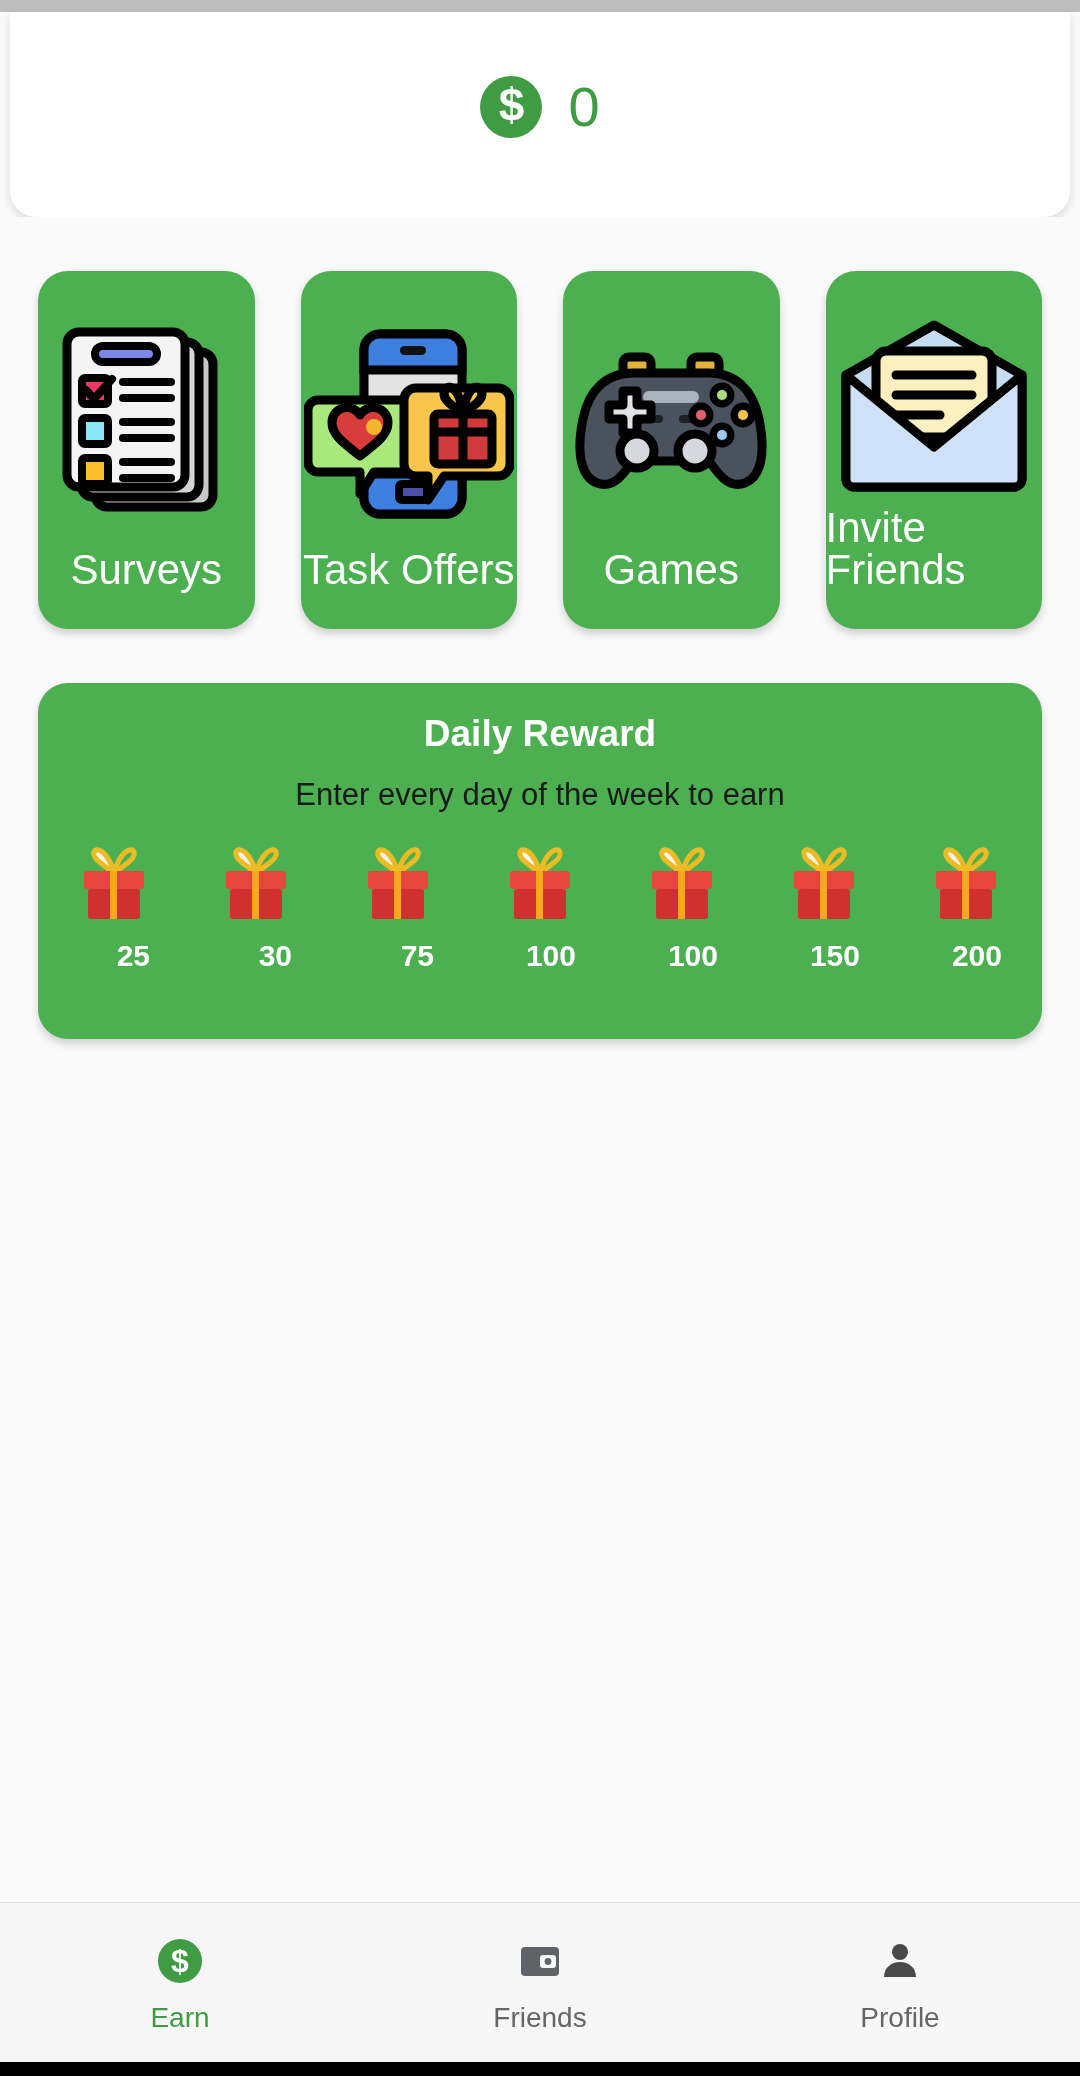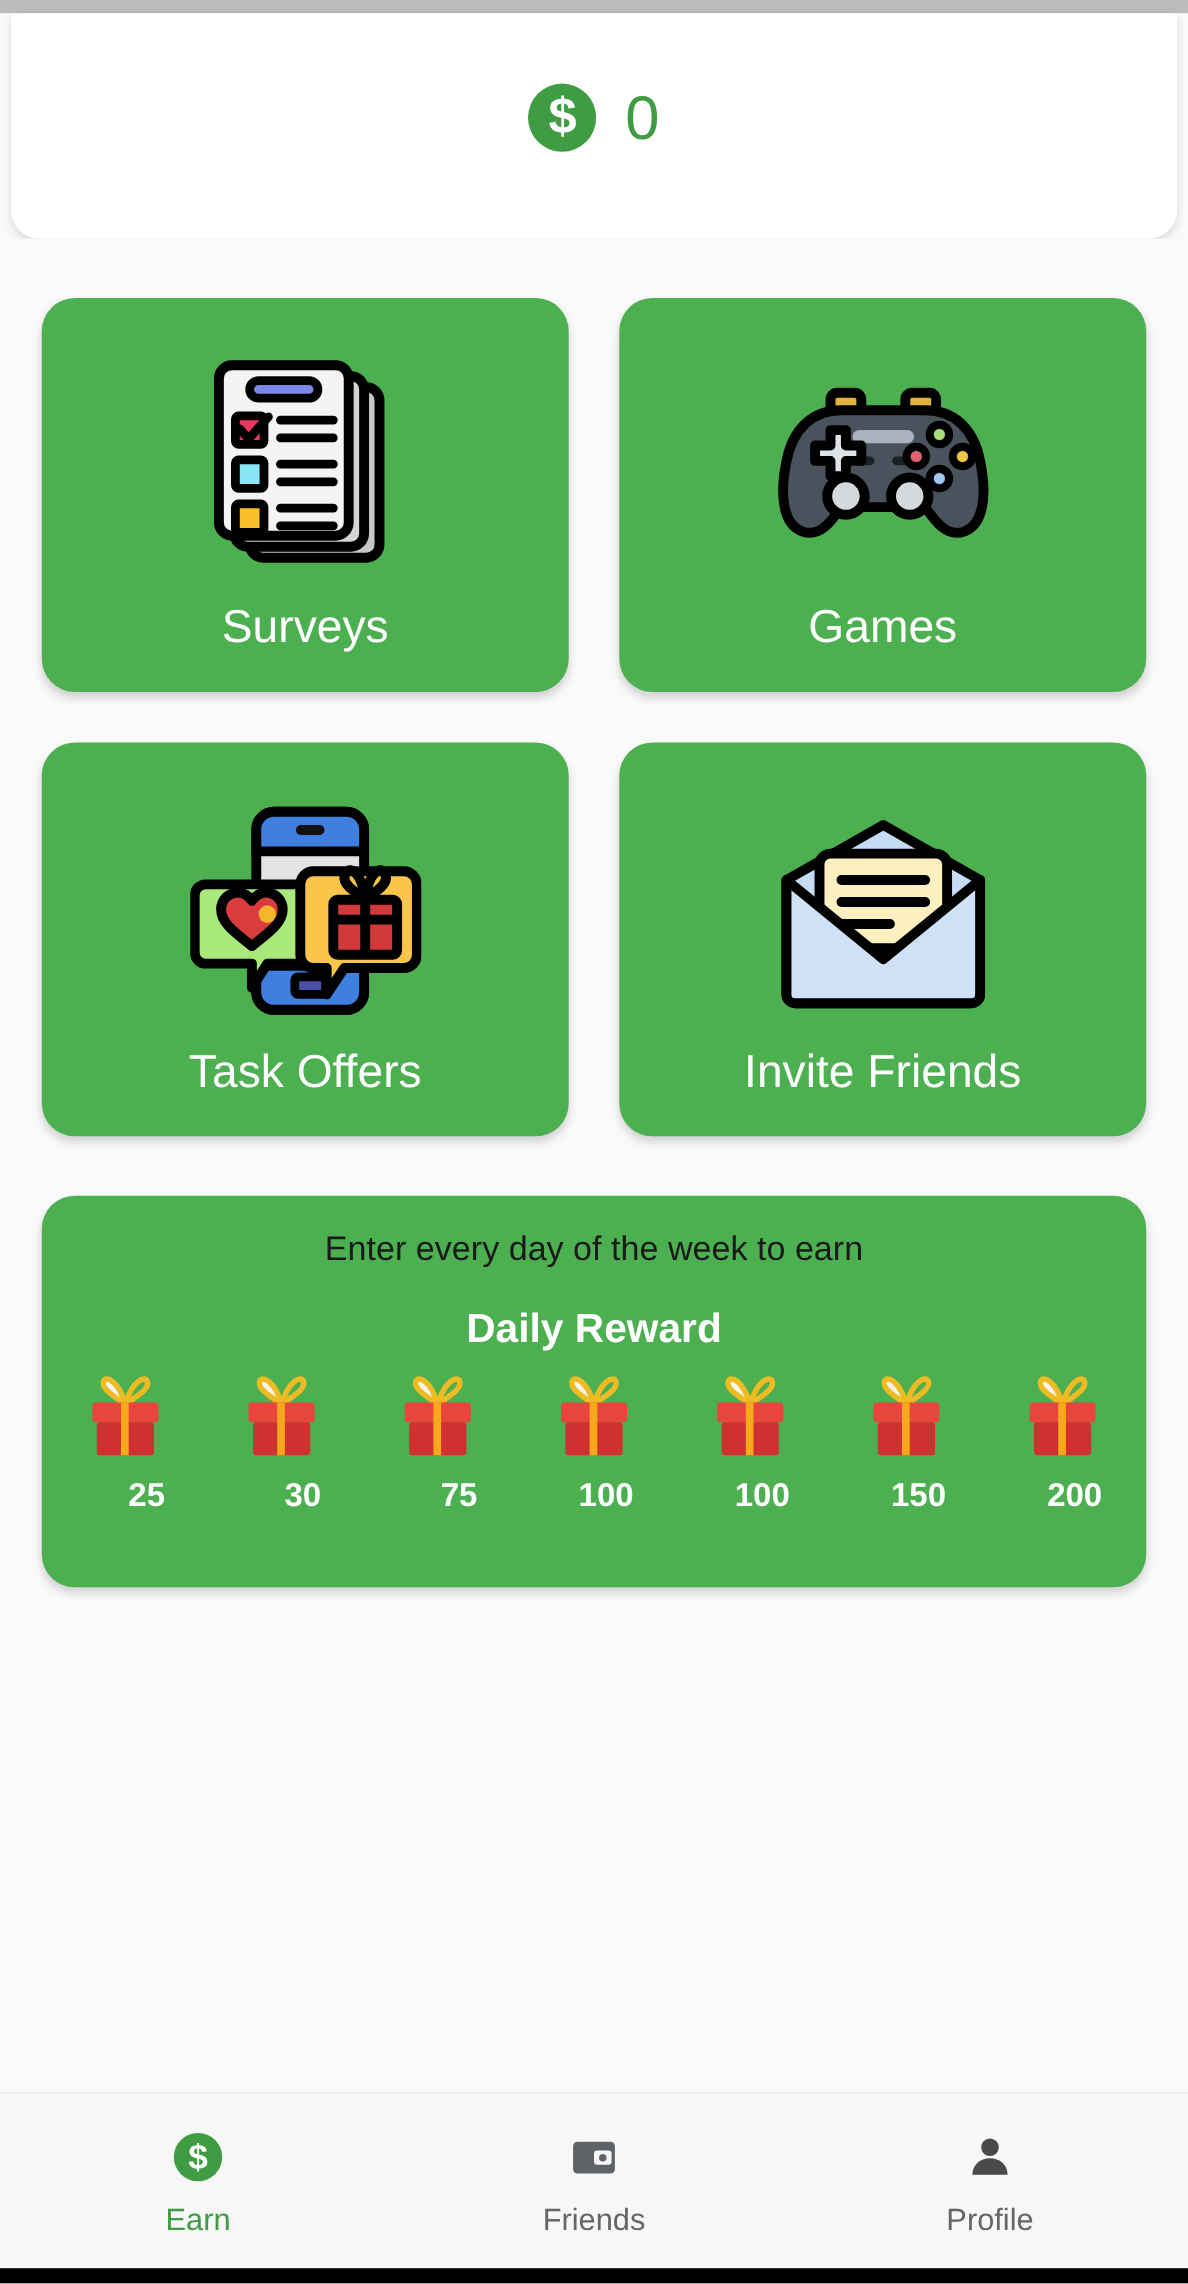--- a/index.html
+++ b/index.html
@@ -46,21 +46,21 @@
   #main {
     position:absolute;
     top:217px; left:0; right:0; bottom:174px;
     background:#fafafa;
     padding:0 38px;
   }
 
   
   #tile-grid {
     display:grid;
-    grid-template-columns:1fr 1fr;
+    grid-template-columns:1fr 1fr 1fr 1fr;
     gap:46px 46px;
     padding-top:54px;
   }
   .tile {
     background:#4caf50;
     border-radius:30px;
     height:358px;
     box-shadow:0 5px 9px rgba(0,0,0,0.17);
     display:flex;
     flex-direction:column;
@@ -197,20 +197,44 @@
             <line x1="72" y1="140" x2="120" y2="140"></line>
             <line x1="72" y1="156" x2="120" y2="156"></line>
           </g>
         </svg>
       </div>
       <div class="tile-label">Surveys</div>
     </div>
 
     <div class="tile">
       <div class="tile-art">
+        <svg width="210" height="210" viewBox="0 0 210 210">
+          <rect x="60" y="12" width="98" height="180" rx="16" fill="#e3e3e3" stroke="#000" stroke-width="9"></rect>
+          <path d="M60 28 a16 16 0 0 1 16 -16 h66 a16 16 0 0 1 16 16 v20 h-98 z" fill="#3f7fe0" stroke="#000" stroke-width="9"></path>
+          <rect x="96" y="24" width="26" height="9" rx="4.5" fill="#111"></rect>
+          <path d="M60 152 h98 v24 a16 16 0 0 1 -16 16 h-66 a16 16 0 0 1 -16 -16 z" fill="#3f7fe0" stroke="#000" stroke-width="9"></path>
+          <rect x="95" y="162" width="28" height="16" rx="3" fill="#4a4fa8" stroke="#000" stroke-width="8"></rect>
+
+          <path d="M14 78 h84 a10 10 0 0 1 10 10 v52 a10 10 0 0 1 -10 10 h-28 l-14 22 v-22 h-42 a10 10 0 0 1 -10 -10 v-52 a10 10 0 0 1 10 -10 z" fill="#a9e87a" stroke="#000" stroke-width="9" stroke-linejoin="round"></path>
+          <path d="M56 134 c-18 -14 -28 -22 -28 -33 a15 15 0 0 1 28 -8 a15 15 0 0 1 28 8 c0 11 -10 19 -28 33 z" fill="#d83c3c" stroke="#000" stroke-width="9" stroke-linejoin="round"></path>
+          <circle cx="70" cy="105" r="8" fill="#f6b62b"></circle>
+
+          <path d="M112 66 h82 a12 12 0 0 1 12 12 v64 a12 12 0 0 1 -12 12 h-54 l-16 24 v-24 h-12 a12 12 0 0 1 -12 -12 v-64 a12 12 0 0 1 12 -12 z" fill="#f9c64b" stroke="#000" stroke-width="9" stroke-linejoin="round"></path>
+          <rect x="130" y="92" width="58" height="50" rx="4" fill="#d13a3a" stroke="#000" stroke-width="9"></rect>
+          <line x1="159" y1="92" x2="159" y2="142" stroke="#000" stroke-width="9"></line>
+          <line x1="130" y1="110" x2="188" y2="110" stroke="#000" stroke-width="9"></line>
+          <path d="M159 90 c-12 -6 -22 -14 -18 -22 c4 -7 14 -2 18 22 z" fill="none" stroke="#000" stroke-width="9" stroke-linejoin="round"></path>
+          <path d="M159 90 c12 -6 22 -14 18 -22 c-4 -7 -14 -2 -18 22 z" fill="none" stroke="#000" stroke-width="9" stroke-linejoin="round"></path>
+        </svg>
+      </div>
+      <div class="tile-label">Task Offers</div>
+    </div>
+
+    <div class="tile">
+      <div class="tile-art">
         <svg width="200" height="160" viewBox="0 0 200 160">
           <rect x="52" y="10" width="28" height="18" rx="6" fill="#e3b23c" stroke="#000" stroke-width="9"></rect>
           <rect x="120" y="10" width="28" height="18" rx="6" fill="#e3b23c" stroke="#000" stroke-width="9"></rect>
           <path d="M62 26 h76 c26 0 44 16 50 46 c7 34 2 58 -14 64 c-16 6 -26 -8 -36 -22 h-76 c-10 14 -20 28 -36 22 c-16 -6 -21 -30 -14 -64 c6 -30 24 -46 50 -46 z" fill="#4a525e" stroke="#000" stroke-width="9" stroke-linejoin="round"></path>
           <rect x="72" y="44" width="56" height="12" rx="6" fill="#a9b2bd"></rect>
           <rect x="74" y="68" width="18" height="8" rx="4" fill="#1d2126"></rect>
           <rect x="108" y="68" width="18" height="8" rx="4" fill="#1d2126"></rect>
           <path d="M38 58 h14 v-14 h14 v14 h14 v14 h-14 v14 h-14 v-14 h-14 z" fill="#dfe2e6" stroke="#000" stroke-width="9" stroke-linejoin="round"></path>
           <circle cx="151" cy="48" r="9" fill="#2b3138" stroke="#000" stroke-width="7"></circle>
           <circle cx="151" cy="48" r="5" fill="#a8de7a"></circle>
@@ -222,63 +246,39 @@
           <circle cx="151" cy="88" r="5" fill="#9ec8f0"></circle>
           <circle cx="66" cy="104" r="17" fill="#d5d8dc" stroke="#000" stroke-width="9"></circle>
           <circle cx="124" cy="104" r="17" fill="#d5d8dc" stroke="#000" stroke-width="9"></circle>
         </svg>
       </div>
       <div class="tile-label">Games</div>
     </div>
 
     <div class="tile">
       <div class="tile-art">
-        <svg width="210" height="210" viewBox="0 0 210 210">
-          <rect x="60" y="12" width="98" height="180" rx="16" fill="#e3e3e3" stroke="#000" stroke-width="9"></rect>
-          <path d="M60 28 a16 16 0 0 1 16 -16 h66 a16 16 0 0 1 16 16 v20 h-98 z" fill="#3f7fe0" stroke="#000" stroke-width="9"></path>
-          <rect x="96" y="24" width="26" height="9" rx="4.5" fill="#111"></rect>
-          <path d="M60 152 h98 v24 a16 16 0 0 1 -16 16 h-66 a16 16 0 0 1 -16 -16 z" fill="#3f7fe0" stroke="#000" stroke-width="9"></path>
-          <rect x="95" y="162" width="28" height="16" rx="3" fill="#4a4fa8" stroke="#000" stroke-width="8"></rect>
-
-          <path d="M14 78 h84 a10 10 0 0 1 10 10 v52 a10 10 0 0 1 -10 10 h-28 l-14 22 v-22 h-42 a10 10 0 0 1 -10 -10 v-52 a10 10 0 0 1 10 -10 z" fill="#a9e87a" stroke="#000" stroke-width="9" stroke-linejoin="round"></path>
-          <path d="M56 134 c-18 -14 -28 -22 -28 -33 a15 15 0 0 1 28 -8 a15 15 0 0 1 28 8 c0 11 -10 19 -28 33 z" fill="#d83c3c" stroke="#000" stroke-width="9" stroke-linejoin="round"></path>
-          <circle cx="70" cy="105" r="8" fill="#f6b62b"></circle>
-
-          <path d="M112 66 h82 a12 12 0 0 1 12 12 v64 a12 12 0 0 1 -12 12 h-54 l-16 24 v-24 h-12 a12 12 0 0 1 -12 -12 v-64 a12 12 0 0 1 12 -12 z" fill="#f9c64b" stroke="#000" stroke-width="9" stroke-linejoin="round"></path>
-          <rect x="130" y="92" width="58" height="50" rx="4" fill="#d13a3a" stroke="#000" stroke-width="9"></rect>
-          <line x1="159" y1="92" x2="159" y2="142" stroke="#000" stroke-width="9"></line>
-          <line x1="130" y1="110" x2="188" y2="110" stroke="#000" stroke-width="9"></line>
-          <path d="M159 90 c-12 -6 -22 -14 -18 -22 c4 -7 14 -2 18 22 z" fill="none" stroke="#000" stroke-width="9" stroke-linejoin="round"></path>
-          <path d="M159 90 c12 -6 22 -14 18 -22 c-4 -7 -14 -2 -18 22 z" fill="none" stroke="#000" stroke-width="9" stroke-linejoin="round"></path>
-        </svg>
-      </div>
-      <div class="tile-label">Task Offers</div>
-    </div>
-
-    <div class="tile">
-      <div class="tile-art">
         <svg width="200" height="175" viewBox="0 0 200 175">
           <path d="M12 56 L100 6 L188 56 V160 a8 8 0 0 1 -8 8 H20 a8 8 0 0 1 -8 -8 z" fill="#c5dcf3" stroke="#000" stroke-width="9" stroke-linejoin="round"></path>
           <rect x="42" y="32" width="116" height="86" rx="10" fill="#fcefc0" stroke="#000" stroke-width="9"></rect>
           <g stroke="#000" stroke-width="9" stroke-linecap="round">
             <line x1="62" y1="56" x2="138" y2="56"></line>
             <line x1="62" y1="76" x2="138" y2="76"></line>
             <line x1="62" y1="96" x2="106" y2="96"></line>
           </g>
           <path d="M12 56 L100 128 L188 56 V160 a8 8 0 0 1 -8 8 H20 a8 8 0 0 1 -8 -8 z" fill="#cfe1f6" stroke="#000" stroke-width="9" stroke-linejoin="round"></path>
         </svg>
       </div>
       <div class="tile-label">Invite Friends</div>
     </div>
 
   </div>
 
   <div id="daily-card">
+    <div id="daily-title">Daily Reward</div>
     <div id="daily-subtitle">Enter every day of the week to earn</div>
-    <div id="daily-title">Daily Reward</div>
 
     <div id="gift-row">
       <div class="gift-cell">
         <svg class="gift-glyph" width="72" height="78" viewBox="0 0 72 78">
           <path d="M36 26 C26 18 14 12 16 5 C18 -1 30 4 36 26 z" fill="#f7f3ef" stroke="#efbb24" stroke-width="5"></path>
           <path d="M36 26 C46 18 58 12 56 5 C54 -1 42 4 36 26 z" fill="none" stroke="#efbb24" stroke-width="5"></path>
           <rect x="6" y="24" width="60" height="18" rx="3" fill="#e8453c"></rect>
           <rect x="10" y="42" width="52" height="30" rx="3" fill="#cf3030"></rect>
           <rect x="32" y="24" width="7" height="48" fill="#f7a81b"></rect>
         </svg>

